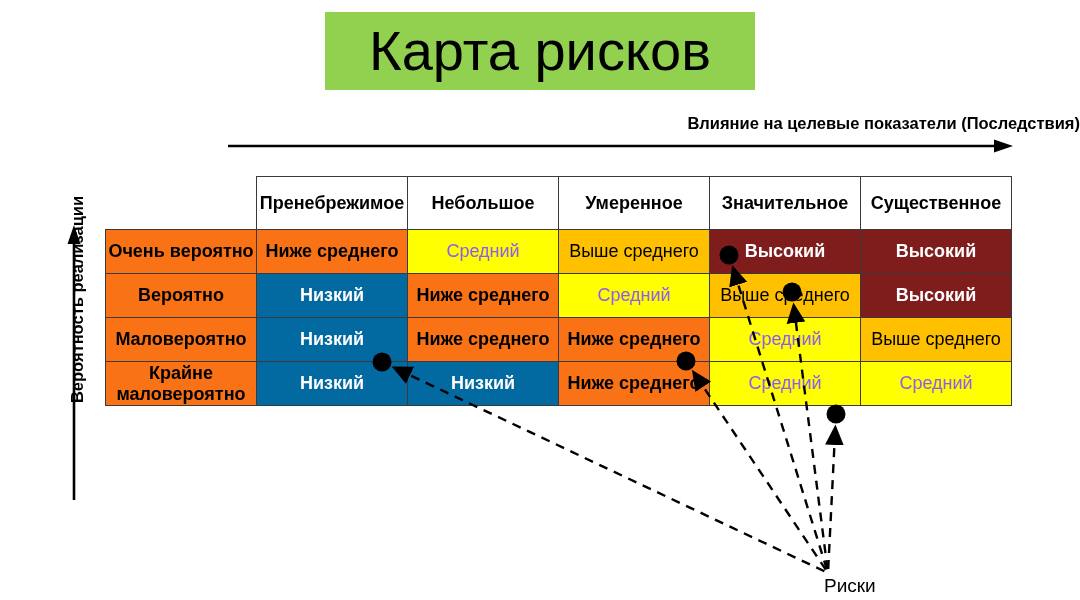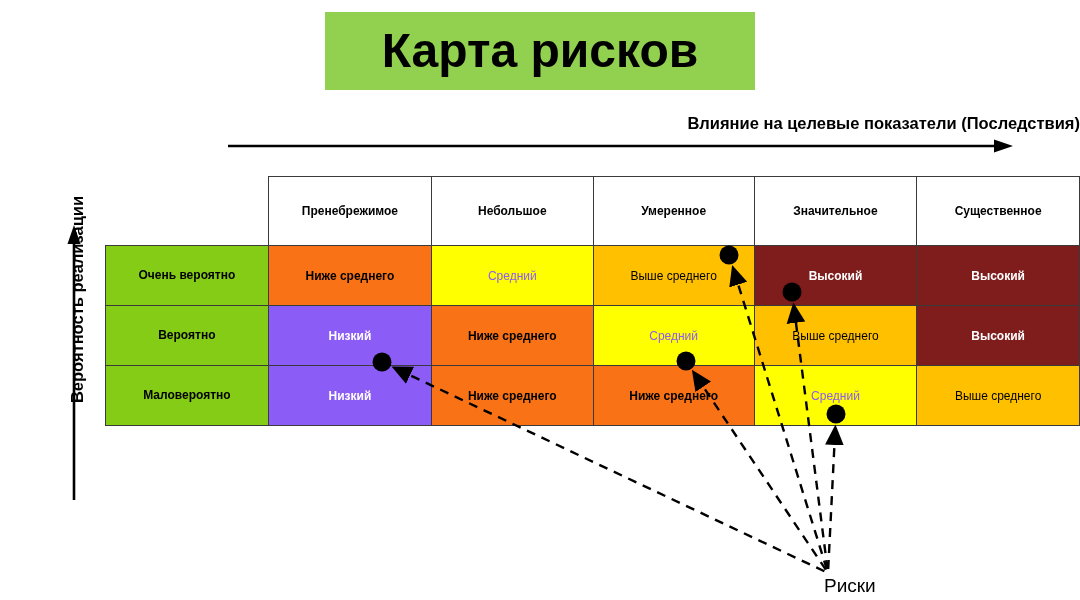--- a/index.html
+++ b/index.html
@@ -22,22 +22,22 @@
     left: 325px;
     top: 12px;
     width: 430px;
     height: 78px;
     background: #92d050;
     display: flex;
     align-items: center;
     justify-content: center;
   }
   #title-text {
-    font-size: 48px;
-    font-weight: 700;
+    font-size: 56px;
+    font-weight: 400;
     line-height: 1;
     letter-spacing: 0px;
     white-space: nowrap;
     text-align: center;
   }
 
   
   #x-axis-label {
     position: absolute;
     left: 0;
@@ -81,46 +81,46 @@
     position: absolute;
     left: 105px;
     top: 176px;
     border-collapse: collapse;
     table-layout: fixed;
   }
   #matrix td {
     border: 1.6px solid #3a3a3a;
     text-align: center;
     vertical-align: middle;
-    font-size: 12px;
-    padding: 8px;
+    font-size: 18px;
+    padding: 0;
     height: 43px;
     position: relative;
   }
   .corner-cell {
     border: none !important;
     background: transparent;
   }
   .col-head {
     width: 150px;
     height: 52px !important;
     background: #ffffff;
     font-weight: bold;
     font-size: 15px;
   }
   .row-head {
     width: 150px;
-    background: #84cc16;
+    background: #f97316;
     font-weight: bold;
     font-size: 15px;
     line-height: 1.12;
   }
 
   
-  .lvl-low      { background: #8b5cf6; color: #ffffff; font-weight: bold; }
+  .lvl-low      { background: #0369a1; color: #ffffff; font-weight: bold; }
   .lvl-belowavg { background: #f97316; color: #000000; font-weight: bold; }
   .lvl-avg      { background: #ffff00; color: #8b5cf6; }
   .lvl-aboveavg { background: #ffc000; color: #000000; }
   .lvl-high     { background: #7f1d1d; color: #ffffff; font-weight: bold; }
 
   
   #overlay {
     position: absolute;
     left: 0;
     top: 0;
@@ -188,20 +188,28 @@
 
     <tr>
       <td class="row-head">Маловероятно</td>
       <td class="lvl-low">Низкий</td>
       <td class="lvl-belowavg">Ниже среднего</td>
       <td class="lvl-belowavg">Ниже среднего</td>
       <td class="lvl-avg">Средний</td>
       <td class="lvl-aboveavg">Выше среднего</td>
     </tr>
 
+    <tr>
+      <td class="row-head">Крайне маловероятно</td>
+      <td class="lvl-low">Низкий</td>
+      <td class="lvl-low">Низкий</td>
+      <td class="lvl-belowavg">Ниже среднего</td>
+      <td class="lvl-avg">Средний</td>
+      <td class="lvl-avg">Средний</td>
+    </tr>
   </tbody>
 </table>
 
 <svg id="overlay" viewBox="0 0 1080 600">
   <defs>
     <marker id="ah" markerWidth="9" markerHeight="9" refX="7.5" refY="4.5" orient="auto">
       <polygon points="0,0.6 8.5,4.5 0,8.4" fill="#000000"></polygon>
     </marker>
   </defs>
   <g id="leader-lines" stroke="#000000" stroke-width="2.4" stroke-dasharray="9,7" fill="none">

